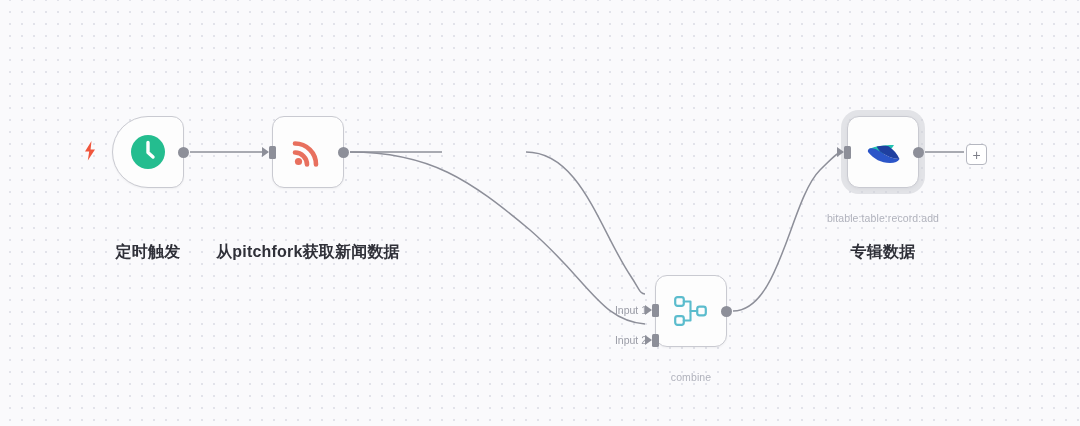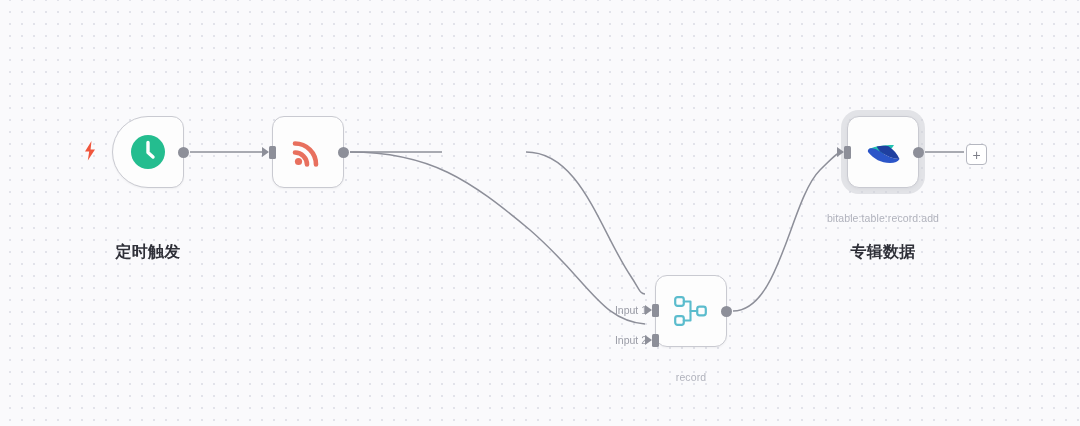--- a/index.html
+++ b/index.html
@@ -194,41 +194,42 @@
       <span class="icon">
         <svg width="40" height="40" viewBox="0 0 40 40">
           <circle cx="10.5" cy="29.5" r="3.6" fill="#e8705e"></circle>
           <path d="M7 20.5 a12 12 0 0 1 12 12" stroke="#e8705e" stroke-width="4.6" fill="none" stroke-linecap="round"></path>
           <path d="M7 11.5 a21 21 0 0 1 21 21" stroke="#e8705e" stroke-width="4.6" fill="none" stroke-linecap="round"></path>
         </svg>
       </span>
       <span class="port-in"></span>
       <span class="port-out"></span>
     </div>
+    <div class="node-label">从pitchfork获取新闻数据</div>
   </div>
 
 
   <div class="node" style="left:655px; top:275px;">
     <div class="node-box">
       <span class="icon">
         <svg width="36" height="32" viewBox="0 0 36 32">
           <rect x="2.2" y="2.2" width="8.6" height="8.6" rx="2.3" stroke="#5bbccd" stroke-width="2.2" fill="none"></rect>
           <rect x="2.2" y="21.2" width="8.6" height="8.6" rx="2.3" stroke="#5bbccd" stroke-width="2.2" fill="none"></rect>
           <rect x="24.2" y="11.7" width="8.6" height="8.6" rx="2.3" stroke="#5bbccd" stroke-width="2.2" fill="none"></rect>
           <path d="M10.8 6.5 L17.5 6.5 L17.5 16 L24.2 16" stroke="#5bbccd" stroke-width="2.1" fill="none" stroke-linecap="round" stroke-linejoin="round"></path>
           <path d="M10.8 25.5 L17.5 25.5 L17.5 16" stroke="#5bbccd" stroke-width="2.1" fill="none" stroke-linecap="round" stroke-linejoin="round"></path>
         </svg>
       </span>
       <span class="port-in i1"></span>
       <span class="port-in i2"></span>
       <span class="input-tag i1">Input 1</span>
       <span class="input-tag i2">Input 2</span>
       <span class="port-out"></span>
     </div>
-    <div class="node-sublabel">record</div>
+    <div class="node-sublabel">combine</div>
   </div>
 
   <div class="node selected" style="left:847px; top:116px;">
     <div class="node-box">
       <span class="icon">
         <svg width="40" height="40" viewBox="0 0 40 40">
           <path d="M6 17 C13 14, 21 13, 31 13 C27 20, 20 23, 12 23 C10 21.5, 7.5 19, 6 17 Z" fill="#25c2b0"></path>
           <path d="M5 20 C11 27, 18 31, 27 31 C32 31, 35 29.5, 36.5 27 C30 27, 23 24, 17 19.5 C13 16.5, 9.5 15.5, 6.5 16.5 C5 17.2, 4.6 18.6, 5 20 Z" fill="#2b55c8"></path>
           <path d="M17 19.5 C23 24, 30 27, 36.5 27 C34.5 22, 30.5 17.5, 25.5 14.2 C21.5 13.4, 17 13.6, 13.5 14.6 C14.6 16.2, 15.7 18, 17 19.5 Z" fill="#1f3fa0"></path>
         </svg>

